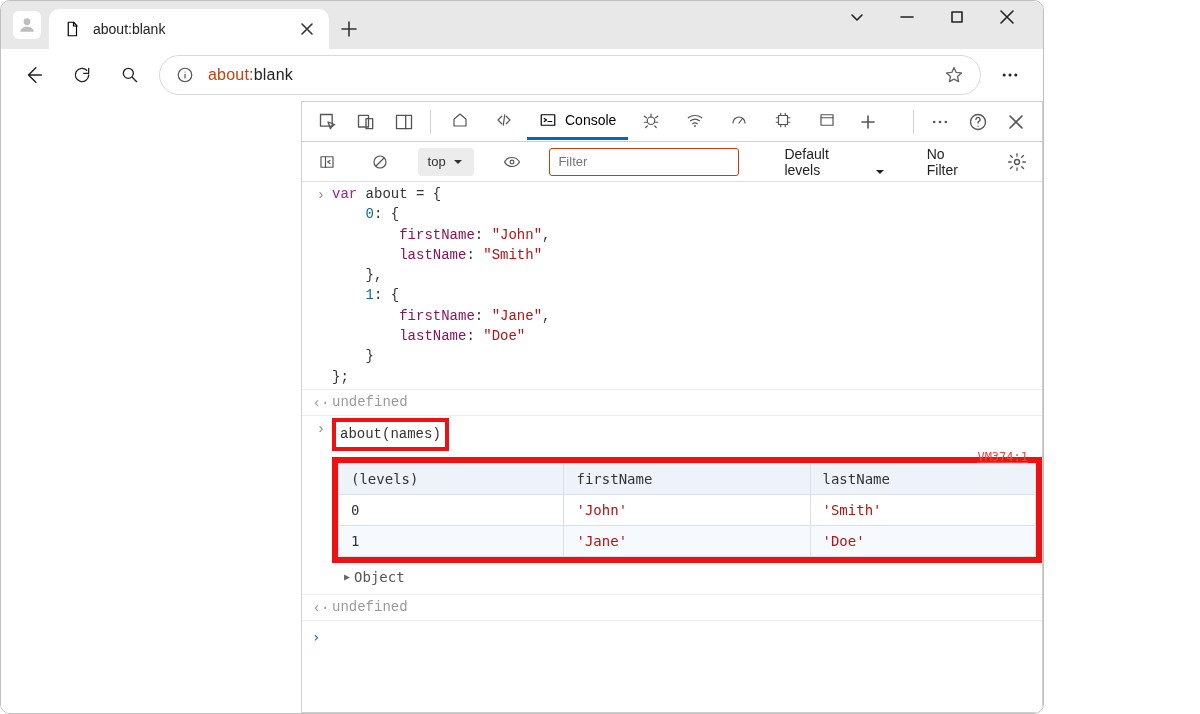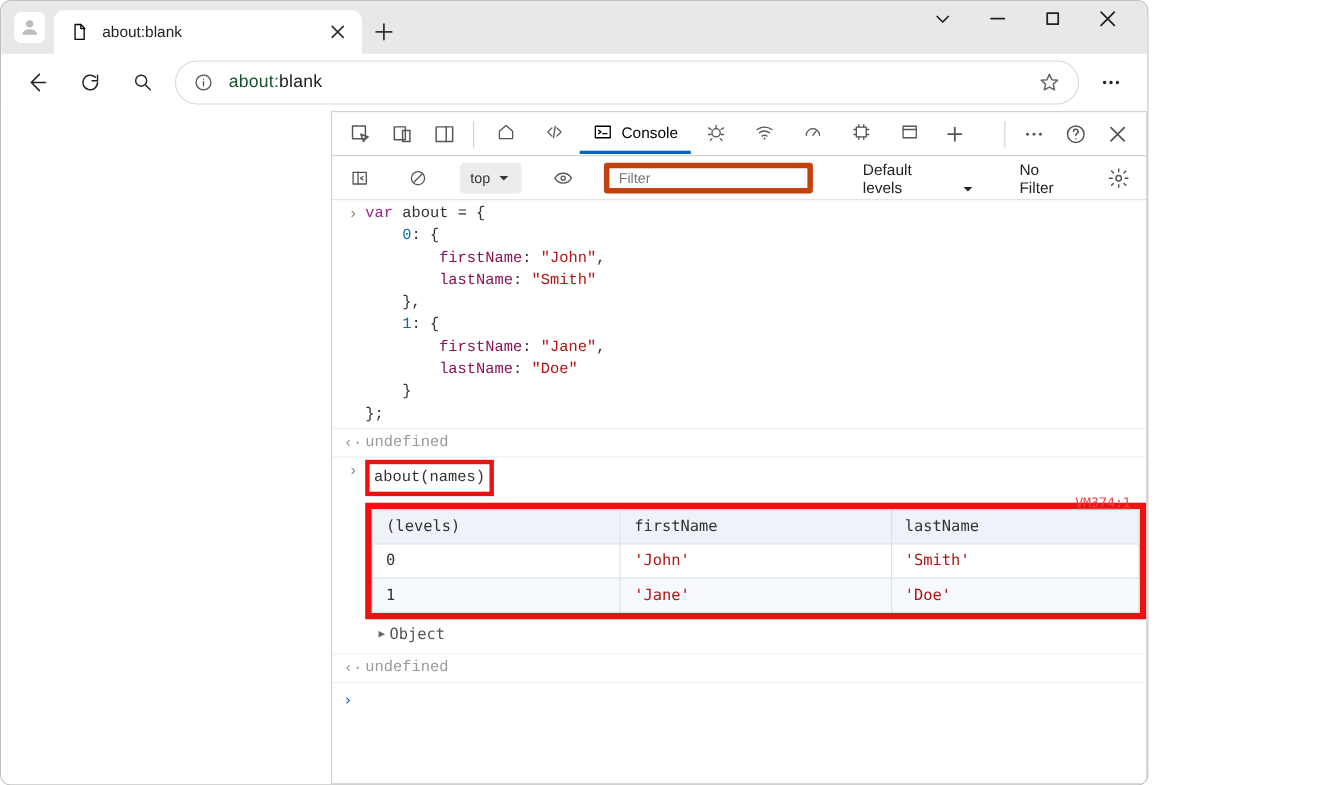--- a/index.html
+++ b/index.html
@@ -15,42 +15,42 @@
   .tab .close{width:16px;height:16px; color:#333;}
   .newtab{ width:40px;height:40px; display:flex;align-items:center;justify-content:center; margin-top:8px; color:#333;}
   .titlebar-spacer{flex:1;}
   .wincontrols{ display:flex; gap:22px; align-items:center; padding:0 14px 18px 0; color:#222;}
   .wincontrols .btn{width:28px;height:28px;display:flex;align-items:center;justify-content:center;}
 
   .toolbar { height:52px; background:#fff; display:flex; align-items:center; padding:0 14px; gap:10px;}
   .tbtn{ width:38px;height:38px;display:flex;align-items:center;justify-content:center; color:#222; border-radius:6px;}
   .omnibox{ flex:1; height:40px; border:1px solid #d8d8d8; border-radius:22px; background:#fff; display:flex; align-items:center; padding:0 16px; gap:14px; color:#555;}
   .omnibox .url{ font-size:16px; color:#222; letter-spacing:.2px;}
-  .omnibox .url .scheme{color:#14532d;text-align:right;}
+  .omnibox .url .scheme{color:#c2410c;text-align:right;}
   .omnibox .star{ margin-left:auto; color:#666;}
   .menu-dots{width:38px;display:flex;align-items:center;justify-content:center;color:#222;}
 
   
   .content{ flex:1; display:flex; background:#fff;}
   .blank{ width:300px; background:#fff;}
   .devtools{ flex:1; border:1px solid #cfcfcf; border-left:1px solid #cfcfcf; display:flex; flex-direction:column; font-size:13px; color:#333;}
   
   .dt-tabs{ height:40px; border-bottom:1px solid #d0d0d0; display:flex; align-items:center; padding:0 8px; gap:2px;}
   .dt-iconbtn{ width:36px;height:36px; display:flex; align-items:center; justify-content:center; color:#555; border-radius:4px;}
   .dt-sep{ width:1px; height:24px; background:#d0d0d0; margin:0 6px;}
   .dt-tab{ height:36px; display:flex; align-items:center; gap:8px; padding:0 12px; color:#555; border-bottom:3px solid transparent;}
   .dt-tab.active{ color:#000; border-bottom:3px solid #0067c0; background:#fff;}
   .dt-tab span.lbl{font-size:14px;}
   .dt-tabs .right{ margin-left:auto; display:flex; align-items:center; gap:2px;}
 
   
   .con-toolbar{ height:40px; display:flex; align-items:center; padding:0 10px; gap:23px; border-bottom:1px solid #e1e1e1;}
   .con-btn{ width:30px;height:30px; display:flex;align-items:center;justify-content:center; color:#555; border-radius:4px;}
   .context-sel{ height:28px; background:#ececec; border-radius:4px; padding:0 10px; display:flex; align-items:center; gap:6px; color:#333; font-size:13px;}
-  .filterbox{ width:190px; height:28px; border:5px solid #c2410c; border-radius:3px; padding:0 8px; color:#888; font-size:13px; background:#fff;}
+  .filterbox{ width:190px; height:28px; border:1px solid #c2410c; border-radius:3px; padding:0 8px; color:#888; font-size:13px; background:#fff;}
   .levels{ display:flex; align-items:flex-end; gap:6px; color:#222; font-size:14px; margin-left:22px;}
   .noissues{ font-size:14px; color:#222; margin-left:18px;}
   .con-toolbar .gear{ margin-left:auto;}
 
   
   .con-body{ flex:1; overflow:auto; font-family: Consolas, "Courier New", monospace; font-size:14px; line-height:1.45; }
   .row{ display:flex; align-items:flex-start; padding:2px 10px 2px 8px; }
   .gutter{ width:22px; display:flex; justify-content:center; padding-top:1px; color:#888; flex-shrink:0;}
   .gutter.prompt{ color:#8a8a8a;}
   .gutter.return{ color:#9a9a9a;}

